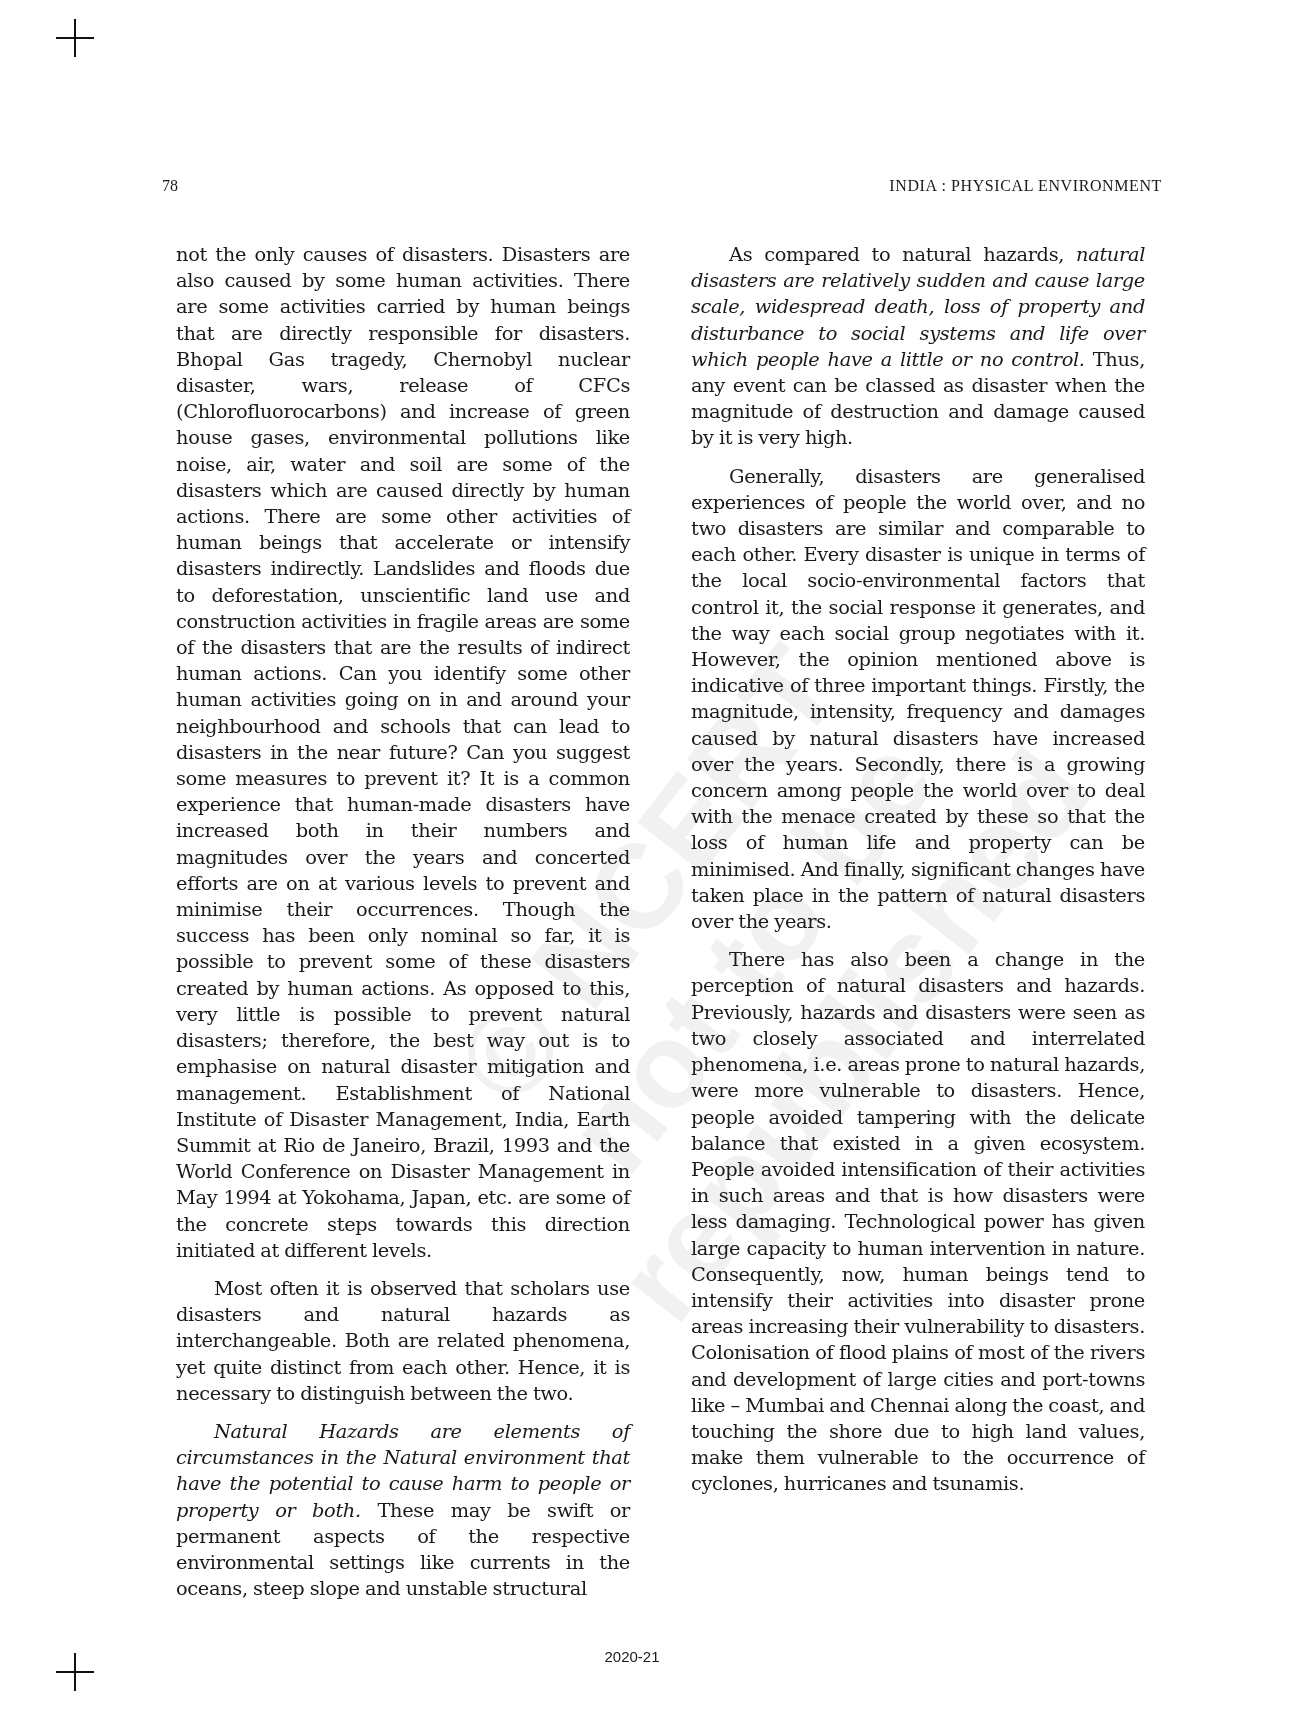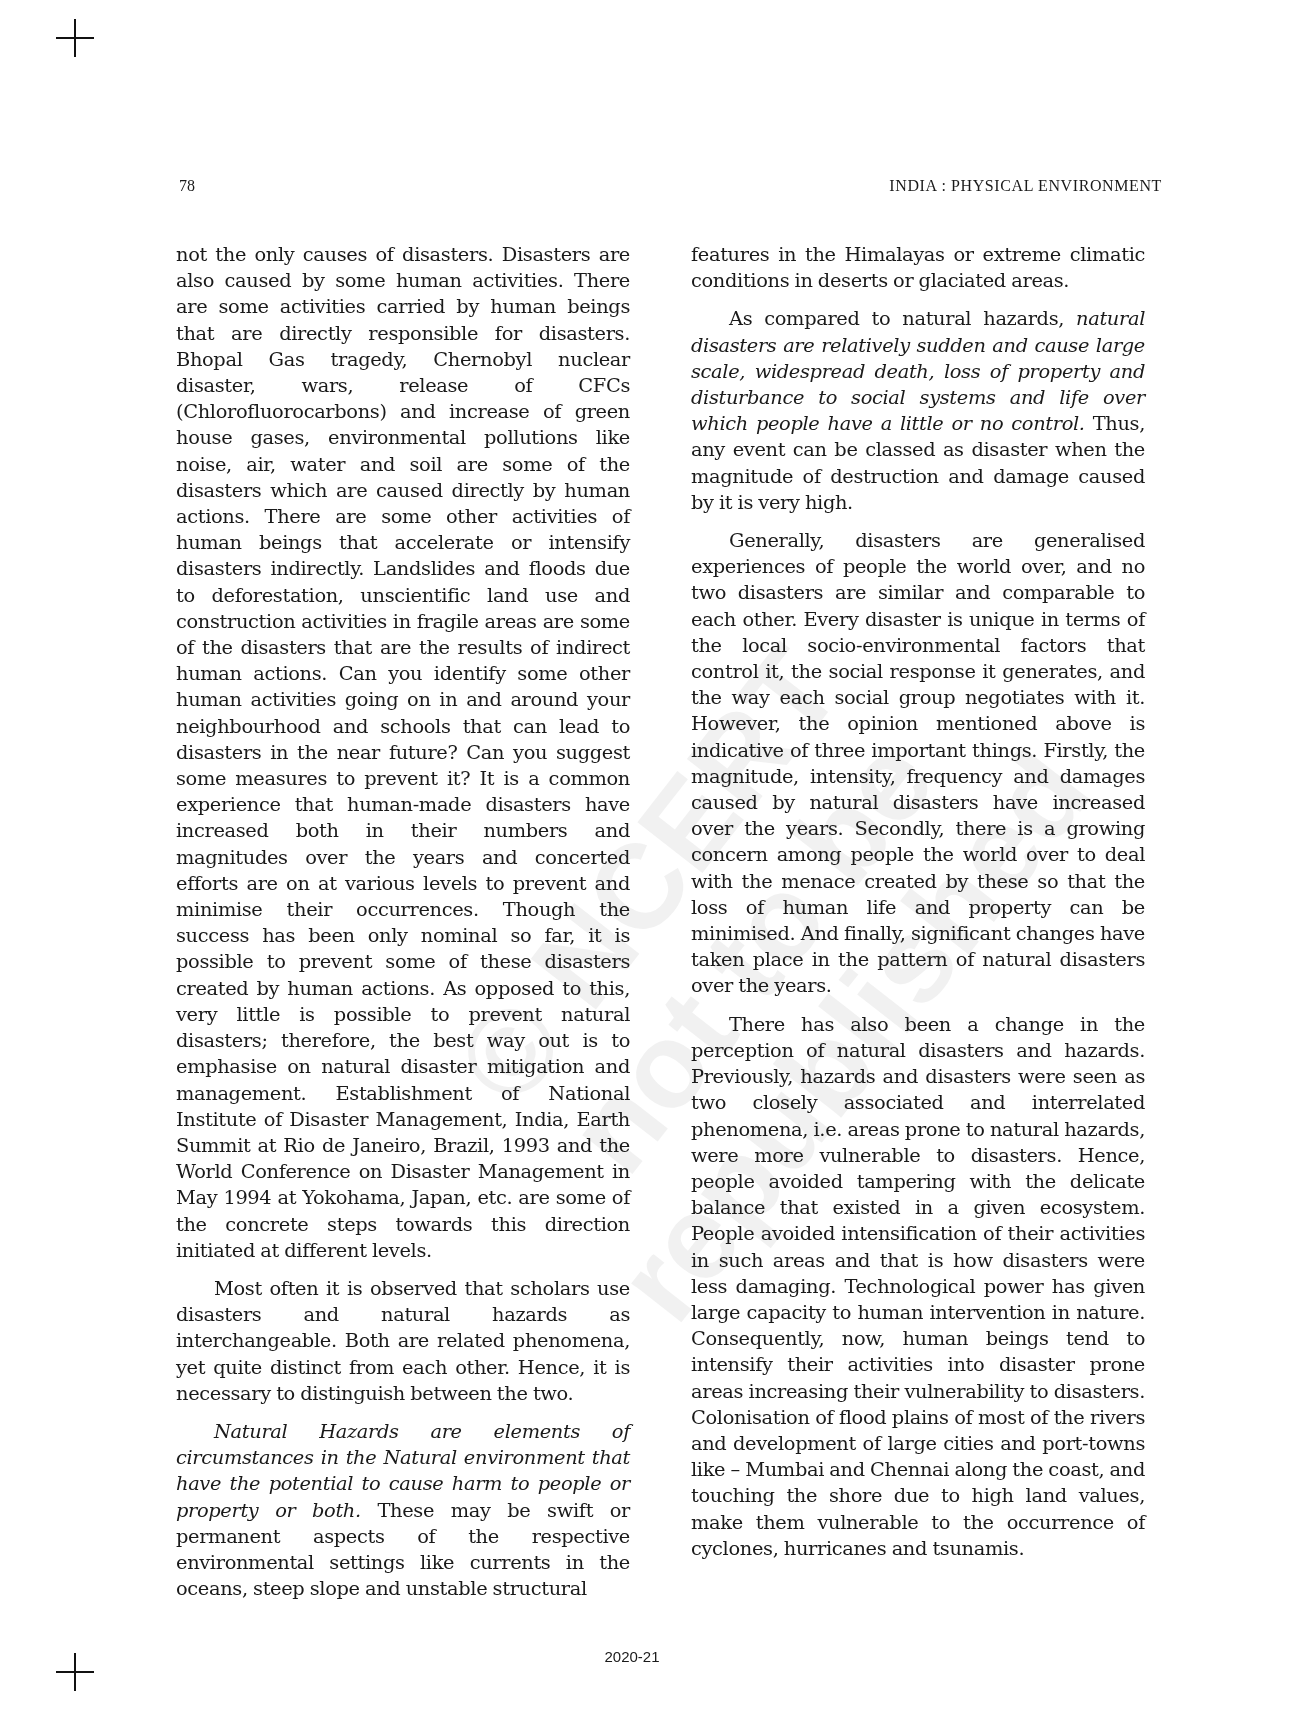--- a/index.html
+++ b/index.html
@@ -4,21 +4,21 @@
 <style>
   html, body { margin: 0; padding: 0; background: #ffffff; }
   body { width: 1312px; height: 1709px; position: relative; overflow: hidden;
          font-family: "DejaVu Serif", "Liberation Serif", serif; color: #1a1a1a; }
   .crop { position: absolute; width: 38px; height: 38px; }
   .crop::before, .crop::after { content: ""; position: absolute; background: #111; }
   .crop::before { left: 0; top: 18px; width: 38px; height: 2px; }
   .crop::after { left: 18px; top: 0; width: 2px; height: 38px; }
   #crop-tl { left: 56px; top: 19px; }
   #crop-bl { left: 56px; top: 1653px; }
-  .page-number { position: absolute; left: 179px; top: 177px; font-size: 16px;
+  .page-number { position: absolute; left: 162px; top: 177px; font-size: 16px;
                  font-family: "Liberation Serif", serif; }
   .running-head { position: absolute; right: 150px; top: 177px; font-size: 16px;
                   letter-spacing: 0.6px; font-family: Liberation Serif, serif; }
   .col { position: absolute; top: 230px; width: 478px; font-size: 19.4px; line-height: 26.2px;
          text-align: justify; font-family: "DejaVu Serif", serif; letter-spacing: -0.35px; word-spacing: -0.5px; }
   #col-left { left: 164px; }
   #col-right { left: 679px; }
   .col p { margin: 12px; }
   .col p.indent { text-indent: 38px; }
   .col em { font-style: italic; }
@@ -42,19 +42,18 @@
 <div class="page-number">78</div>
 <div class="running-head">INDIA : PHYSICAL ENVIRONMENT</div>
 
 <div class="col" id="col-left">
   <p>not the only causes of disasters. Disasters are also caused by some human activities. There are some activities carried by human beings that are directly responsible for disasters. Bhopal Gas tragedy, Chernobyl nuclear disaster, wars, release of CFCs (Chlorofluorocarbons) and increase of green house gases, environmental pollutions like noise, air, water and soil are some of the disasters which are caused directly by human actions. There are some other activities of human beings that accelerate or intensify disasters indirectly. Landslides and floods due to deforestation, unscientific land use and construction activities in fragile areas are some of the disasters that are the results of indirect human actions. Can you identify some other human activities going on in and around your neighbourhood and schools that can lead to disasters in the near future? Can you suggest some measures to prevent it? It is a common experience that human-made disasters have increased both in their numbers and magnitudes over the years and concerted efforts are on at various levels to prevent and minimise their occurrences. Though the success has been only nominal so far, it is possible to prevent some of these disasters created by human actions. As opposed to this, very little is possible to prevent natural disasters; therefore, the best way out is to emphasise on natural disaster mitigation and management. Establishment of National Institute of Disaster Management, India, Earth Summit at Rio de Janeiro, Brazil, 1993 and the World Conference on Disaster Management in May 1994 at Yokohama, Japan, etc. are some of the concrete steps towards this direction initiated at different levels.</p>
   <p class="indent">Most often it is observed that scholars use disasters and natural hazards as interchangeable. Both are related phenomena, yet quite distinct from each other. Hence, it is necessary to distinguish between the two.</p>
   <p class="indent"><em>Natural Hazards are elements of circumstances in the Natural environment that have the potential to cause harm to people or property or both.</em><span> These may be swift or permanent aspects of the respective environmental settings like currents in the oceans, steep slope and unstable structural</span></p>
 </div>
 
 <div class="col" id="col-right">
-  <p>features in the Himalayas or extreme climatic conditions in deserts or glaciated areas.</p>
   <p class="indent"><span>As compared to natural hazards, </span><em>natural disasters are relatively sudden and cause large scale, widespread death, loss of property and disturbance to social systems and life over which people have a little or no control.</em><span> Thus, any event can be classed as disaster when the magnitude of destruction and damage caused by it is very high.</span></p>
   <p class="indent">Generally, disasters are generalised experiences of people the world over, and no two disasters are similar and comparable to each other. Every disaster is unique in terms of the local socio-environmental factors that control it, the social response it generates, and the way each social group negotiates with it. However, the opinion mentioned above is indicative of three important things. Firstly, the magnitude, intensity, frequency and damages caused by natural disasters have increased over the years. Secondly, there is a growing concern among people the world over to deal with the menace created by these so that the loss of human life and property can be minimised. And finally, significant changes have taken place in the pattern of natural disasters over the years.</p>
   <p class="indent">There has also been a change in the perception of natural disasters and hazards. Previously, hazards and disasters were seen as two closely associated and interrelated phenomena, i.e. areas prone to natural hazards, were more vulnerable to disasters. Hence, people avoided tampering with the delicate balance that existed in a given ecosystem. People avoided intensification of their activities in such areas and that is how disasters were less damaging. Technological power has given large capacity to human intervention in nature. Consequently, now, human beings tend to intensify their activities into disaster prone areas increasing their vulnerability to disasters.  Colonisation of flood plains of most of the rivers and development of large cities and port-towns like – Mumbai and Chennai along the coast, and touching the shore due to high land values, make them vulnerable to the occurrence of cyclones, hurricanes and tsunamis.</p>
 </div>
 
 <div class="footer-year">2020-21</div>
 
 </body></html>

